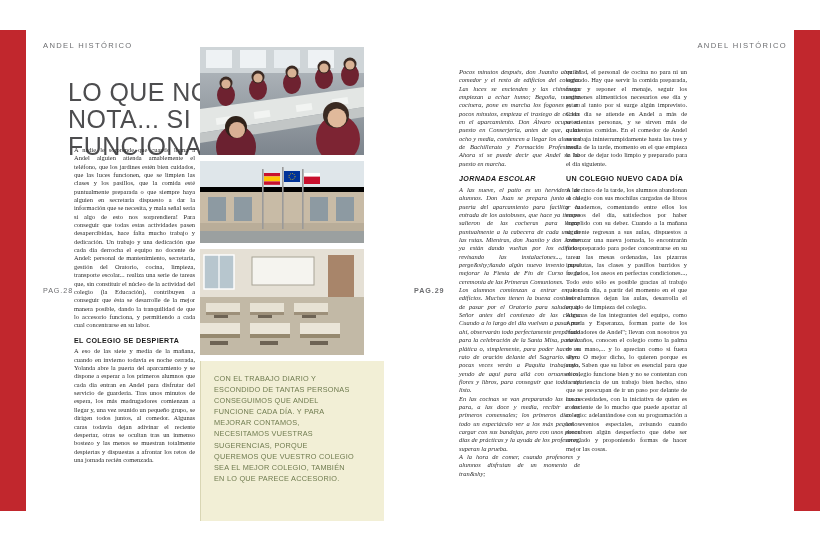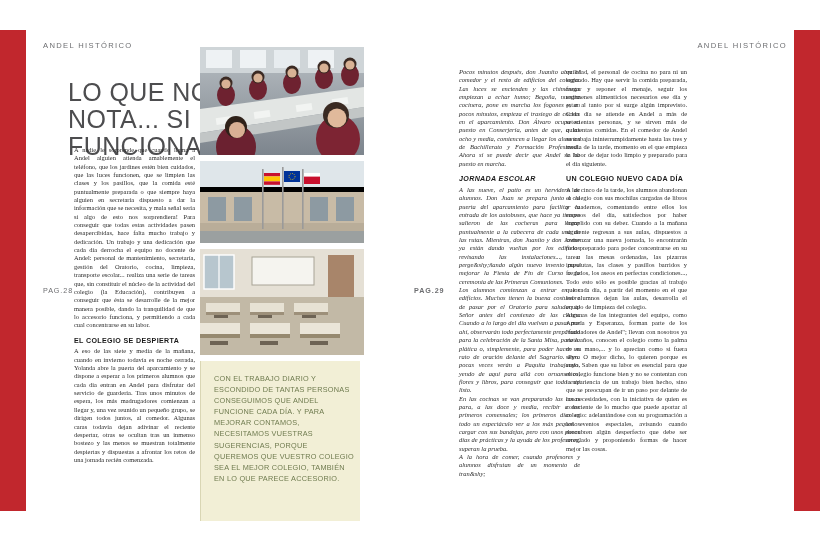--- a/index.html
+++ b/index.html
@@ -136,21 +136,21 @@
   .photo-mid    { left: 200px; top: 161px; width: 164px; height: 82px; }
   .photo-bottom { left: 200px; top: 249px; width: 164px; height: 106px; }
 
   .photo canvas, .photo svg { display: block; }
 
   
   .pullquote {
     position: absolute;
     left: 200px;
     top: 361px;
-    width: 160px;
+    width: 184px;
     height: 160px;
     background: #f2efd6;
   }
   .pullquote-text {
     position: absolute;
     left: 14px;
     top: 12px;
     width: 140px;
     font-family: "Liberation Sans", sans-serif;
     font-size: 7.3px;

